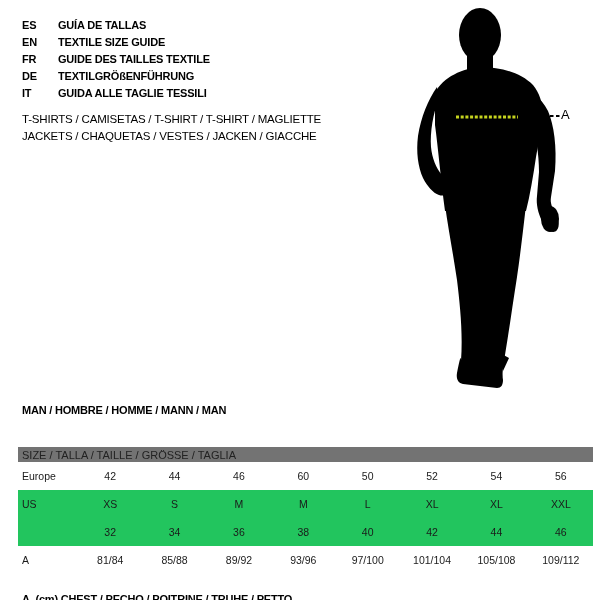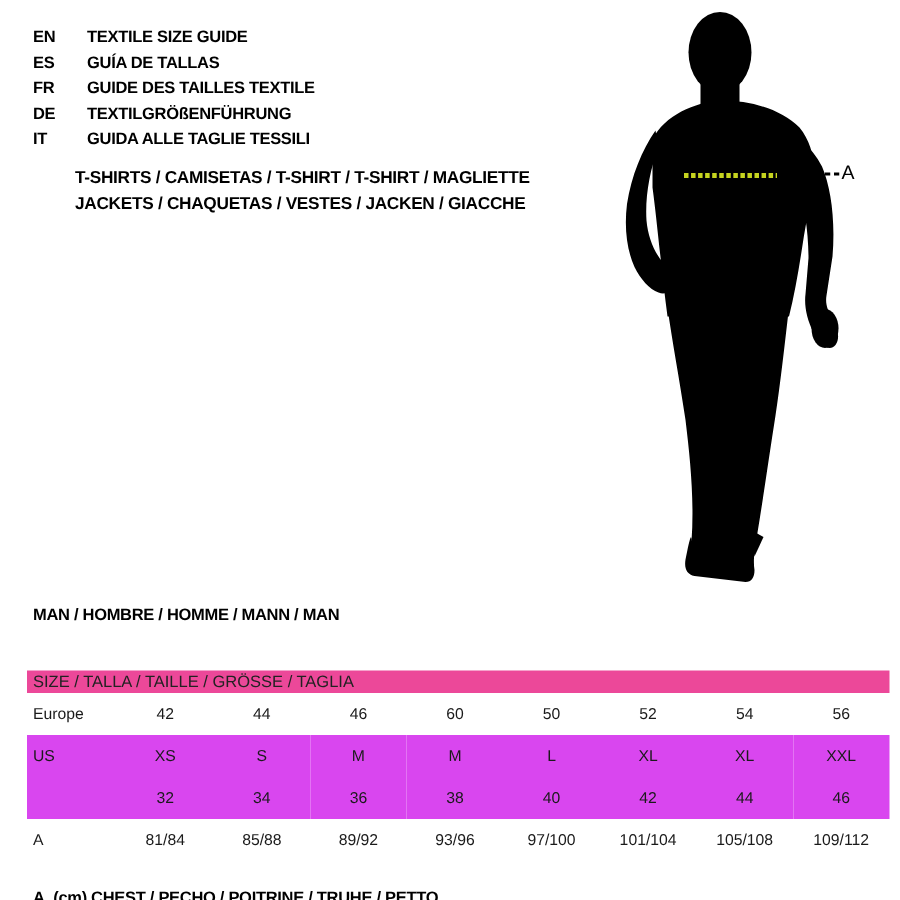--- a/index.html
+++ b/index.html
@@ -14,66 +14,66 @@
   .abs{position:absolute;}
 
   
   .lang-block{left:22px;top:16px;}
   .lang-row{display:flex;height:17px;align-items:center;}
   .lang-code{width:36px;font-weight:700;font-size:11px;letter-spacing:-0.2px;}
   .lang-label{font-weight:700;font-size:11px;letter-spacing:-0.2px;}
 
   
   .cat-block{left:22px;top:110px;}
-  .cat-line{height:17px;display:flex;align-items:center;font-weight:700;font-size:11.5px;letter-spacing:-0.2px;margin-left:28px;}
+  .cat-line{height:17px;display:flex;align-items:center;font-weight:400;font-size:11.5px;letter-spacing:-0.2px;}
 
   
   .figure-svg{left:405px;top:5px;}
   .measure-label{left:561px;top:107px;font-size:13px;font-weight:400;}
 
   
   .section-title{left:22px;top:404px;font-weight:700;font-size:11px;letter-spacing:-0.2px;}
 
   
   .size-table{
     left:18px;top:447px;width:575px;
     display:grid;
     grid-template-columns:60px repeat(8, 1fr);
     font-size:10.5px;
     color:#1a1a1a;
   }
   .tbl-header{
     grid-column:1 / -1;
-    background:#ec4899;
+    background:#737373;
     height:15px;
     display:flex;align-items:center;
     padding-left:4px;
     font-size:11px;color:#222;
   }
   .cell{
     height:28px;
     display:flex;align-items:center;justify-content:center;
   }
   .cell.label{justify-content:flex-start;padding-left:4px;}
-  .cell.shaded{background:#d946ef;}
+  .cell.shaded{background:#22c55e;}
 
   
   .footnote{left:22px;top:545px;font-weight:700;font-size:11px;letter-spacing:-0.2px;margin-top:48px;}
 </style>
 </head>
 <body>
 
 <div class="abs lang-block">
   <div class="lang-row">
+    <span class="lang-code">ES</span>
+    <span class="lang-label">GUÍA DE TALLAS</span>
+  </div>
+  <div class="lang-row">
     <span class="lang-code">EN</span>
     <span class="lang-label">TEXTILE SIZE GUIDE</span>
-  </div>
-  <div class="lang-row">
-    <span class="lang-code">ES</span>
-    <span class="lang-label">GUÍA DE TALLAS</span>
   </div>
   <div class="lang-row">
     <span class="lang-code">FR</span>
     <span class="lang-label">GUIDE DES TAILLES TEXTILE</span>
   </div>
   <div class="lang-row">
     <span class="lang-code">DE</span>
     <span class="lang-label">TEXTILGRÖßENFÜHRUNG</span>
   </div>
   <div class="lang-row">

